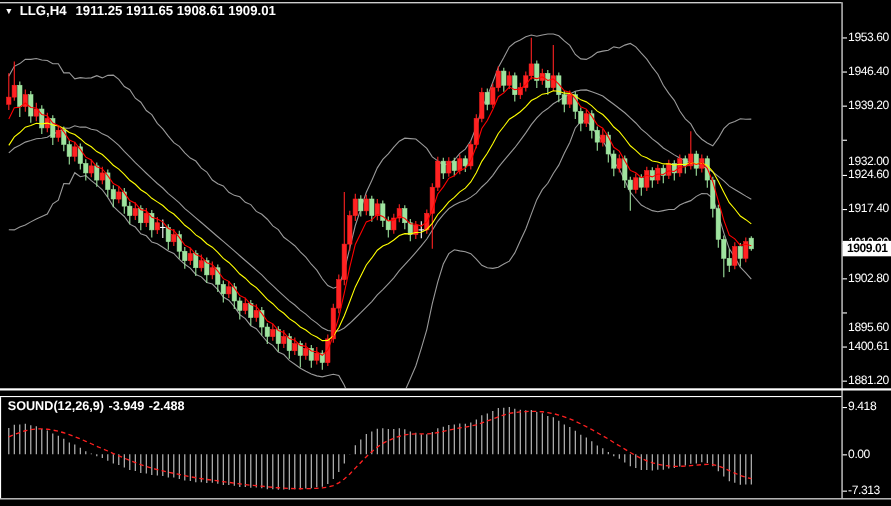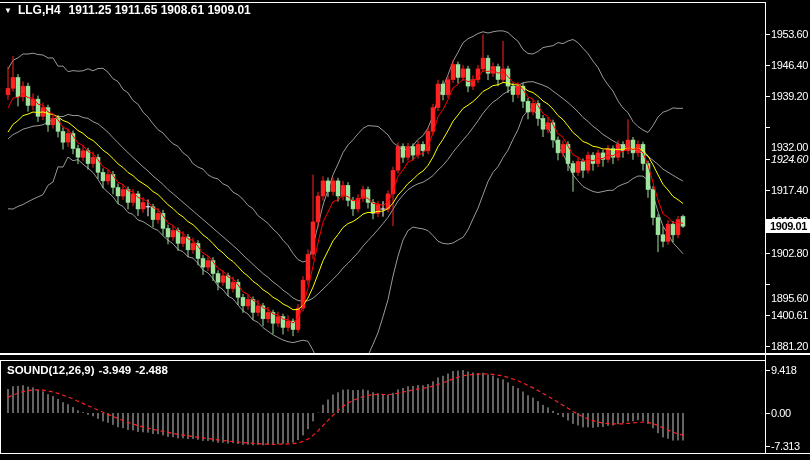--- a/index.html
+++ b/index.html
@@ -486,21 +486,21 @@
 
   <div class="axis-tick" style="top: 34px;"></div>
       <div class="axis-label" style="top: 28px;">1953.60</div>
       <div class="axis-tick" style="top: 65px;"></div>
       <div class="axis-label" style="top: 59px;">1946.40</div>
       <div class="axis-tick" style="top: 96px;"></div>
       <div class="axis-label" style="top: 90px;">1939.20</div>
       <div class="axis-tick" style="top: 127px;"></div>
       <div class="axis-label" style="top: 121px; margin-top: 20px;">1932.00</div>
       <div class="axis-tick" style="top: 159px;"></div>
-      <div class="axis-label" style="top: 153px; font-style: italic;">1924.60</div>
+      <div class="axis-label" style="top: 153px;">1924.60</div>
       <div class="axis-tick" style="top: 190px;"></div>
       <div class="axis-label" style="top: 184px;">1917.40</div>
       <div class="axis-tick" style="top: 221px;"></div>
       <div class="axis-label" style="top: 215px;">1910.20</div>
       <div class="axis-tick" style="top: 253px;"></div>
       <div class="axis-label" style="top: 247px;">1902.80</div>
       <div class="axis-tick" style="top: 284px;"></div>
       <div class="axis-label" style="top: 292px;">1895.60</div>
       <div class="axis-tick" style="top: 315px;"></div>
       <div class="axis-label" style="top: 309px;">1400.61</div>

